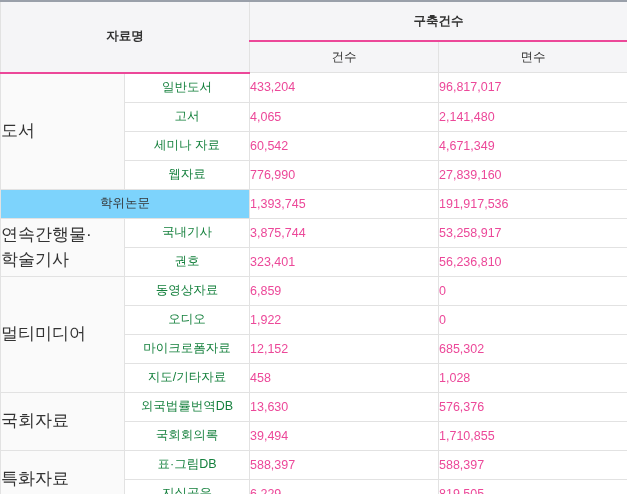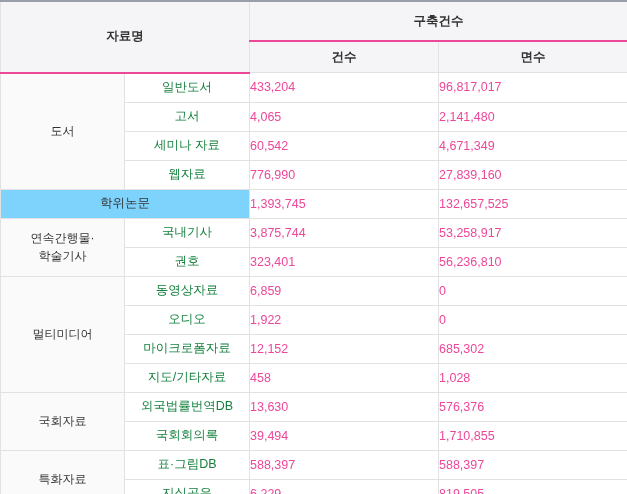--- a/index.html
+++ b/index.html
@@ -43,26 +43,26 @@
     text-align: center;
     font-size: 12.5px;
   }
   table.stats thead th.top {
     height: 38px;
     border-top: 2px solid #9aa0aa;
     border-bottom: 2px solid #ec4899;
   }
   table.stats thead th.sub {
     height: 30px;
-    font-weight: bold;
+    font-weight: normal;
   }
   .cat-cell {
     background: #fafafa;
-    text-align: center;
-    font-size: 12px;
+    text-align: left;
+    font-size: 17px;
     color: #333333;
     line-height: 1.5;
   }
   .sub-cell {
     text-align: center;
     font-size: 12.5px;
     color: #15803d;
     background: #ffffff;
   }
   .num-cell {
@@ -122,21 +122,21 @@
       </tr>
       <tr>
         <td class="sub-cell">웹자료</td>
         <td class="num-cell">776,990</td>
         <td class="num-cell">27,839,160</td>
       </tr>
 
       <tr>
         <td class="span-label" colspan="2">학위논문</td>
         <td class="num-cell">1,393,745</td>
-        <td class="num-cell">132,657,525</td>
+        <td class="num-cell">191,917,536</td>
       </tr>
 
       <tr>
         <td class="cat-cell" rowspan="2">
           <span>연속간행물·</span><br>
           <span>학술기사</span>
         </td>
         <td class="sub-cell">국내기사</td>
         <td class="num-cell">3,875,744</td>
         <td class="num-cell">53,258,917</td>

